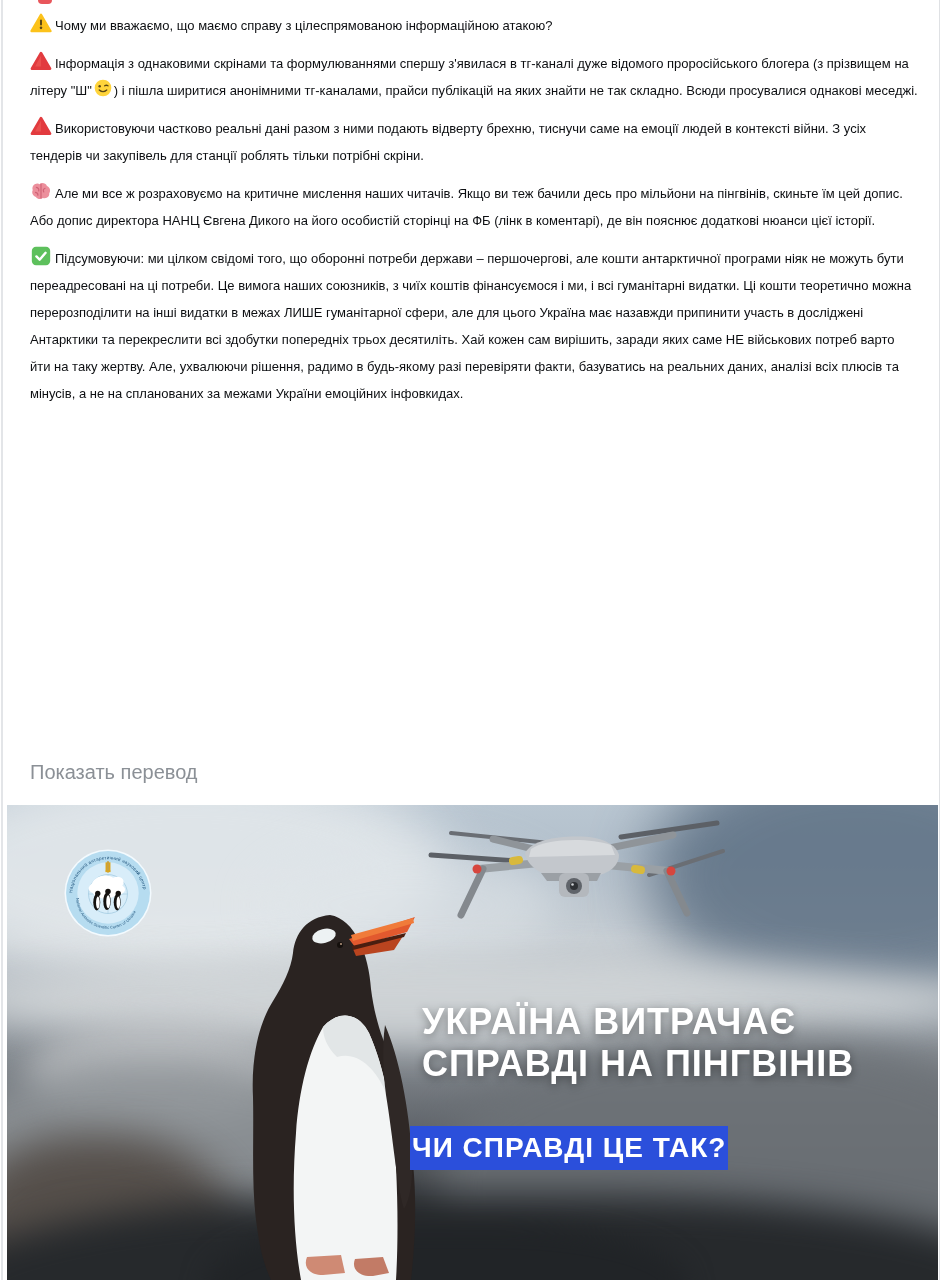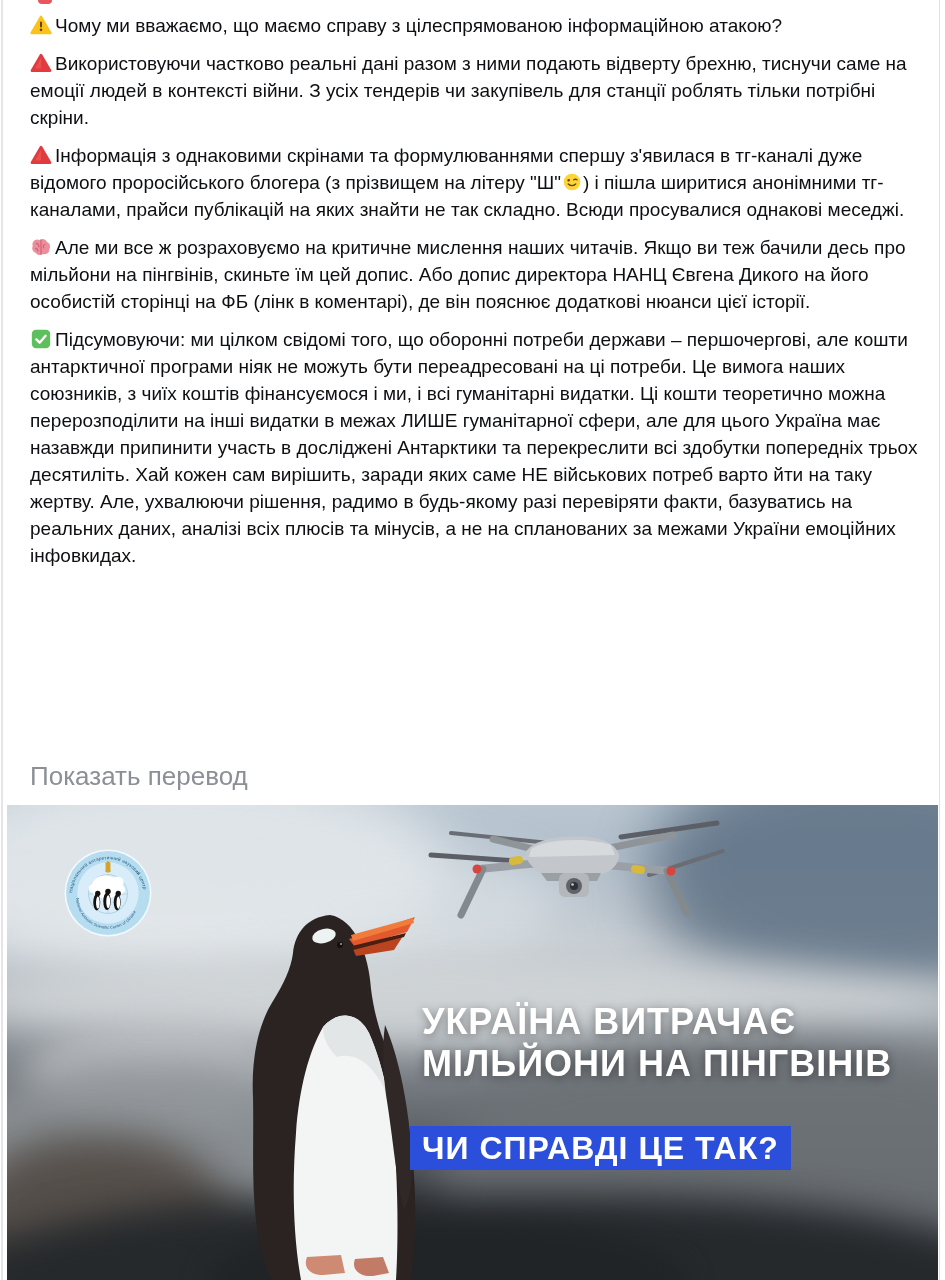--- a/index.html
+++ b/index.html
@@ -3,25 +3,25 @@
 <meta charset="utf-8">
 <style>
   html,body{margin:0;padding:0;background:#ffffff;}
   .page{position:relative;width:945px;height:1280px;background:#ffffff;overflow:hidden;
         font-family:"Liberation Sans","DejaVu Sans",sans-serif;color:#0d0f12;}
   .edge-line-left{position:absolute;left:1px;top:0;width:2px;height:100%;background:#e3e5e8;}
   .edge-line-right{position:absolute;left:939px;top:0;width:1px;height:100%;background:#dfe1e4;}
   .cut-sliver{position:absolute;left:38px;top:0;width:14px;height:4px;background:#e8565b;
               border-radius:0 0 6px 6px;}
   .post-text{position:absolute;left:30px;top:12px;width:888px;}
-  .para{margin:0 0 11px 0;font-size:19px;line-height:27px;color:#0d0f12;}
+  .para{margin:0 0 11px 0;font-size:13px;line-height:27px;color:#0d0f12;}
   .emoji{display:inline-block;width:22px;height:22px;vertical-align:-4px;margin-right:3px;}
   .emoji svg{width:100%;height:100%;display:block;}
   .emoji.inline{width:20px;height:20px;vertical-align:-3px;margin:0 1px;}
-  .translate-link{position:absolute;left:30px;top:761px;font-size:26px;color:#8b9096;cursor:pointer;}
+  .translate-link{position:absolute;left:30px;top:761px;font-size:20px;color:#8b9096;cursor:pointer;}
 
   
   .poster{position:absolute;left:7px;top:805px;width:931px;height:475px;overflow:hidden;
           background:linear-gradient(180deg,#b9c6d1 0%,#b3c0cc 10%,#c6cdd3 28%,#adb4bb 40%,
                      #878d93 52%,#6b7076 63%,#53575c 75%,#373b3f 88%,#212427 100%);}
   .layer{position:absolute;}
   .cloud1{left:-80px;top:-40px;width:520px;height:210px;background:#e9edef;border-radius:50%;
           filter:blur(26px);opacity:.8;}
   .cloud2{left:250px;top:40px;width:300px;height:120px;background:#dfe5e9;border-radius:50%;
           filter:blur(22px);opacity:.6;}
@@ -41,50 +41,50 @@
         filter:blur(18px);}
   .rock-ledge{left:200px;top:420px;width:480px;height:140px;background:#212427;border-radius:40%;
         filter:blur(12px);}
 
   .logo{position:absolute;left:57px;top:44px;width:88px;height:88px;}
   .drone{position:absolute;left:414px;top:6px;width:304px;height:124px;}
   .penguin{position:absolute;left:230px;top:100px;width:200px;height:375px;}
 
   .headline{position:absolute;left:415px;top:196px;font-weight:bold;font-size:36px;line-height:42px;
             color:#ffffff;letter-spacing:1px;text-shadow:0 2px 10px rgba(0,0,0,.4);white-space:nowrap;}
-  .highlight-box{position:absolute;left:403px;top:321px;height:44px;line-height:44px;padding:0 12px;
-            font-weight:bold;font-size:32px;color:#ffffff;letter-spacing:1px;white-space:nowrap;}
+  .highlight-box{position:absolute;left:403px;top:321px;height:44px;line-height:44px;padding:0 2px;
+            font-weight:bold;font-size:28px;color:#ffffff;letter-spacing:1px;white-space:nowrap;}
 </style>
 </head>
 <body>
 
 <div class="page">
   <div class="edge-line-left"></div>
   <div class="edge-line-right"></div>
   <div class="cut-sliver"></div>
 
   <div class="post-text">
       <div class="para"><span class="emoji"><svg viewBox="0 0 24 24">
             <path d="M12 3 L22.3 20.8 L1.7 20.8 Z" fill="#fcc21b" stroke="#fcc21b" stroke-width="2.6" stroke-linejoin="round"></path>
             <rect x="10.9" y="8.2" width="2.2" height="6.6" rx="1.1" fill="#5c4714"></rect>
             <circle cx="12" cy="17.3" r="1.4" fill="#5c4714"></circle>
           </svg></span>Чому ми вважаємо, що маємо справу з цілеспрямованою інформаційною атакою?</div>
-      <div class="para"><span class="emoji"><svg viewBox="0 0 24 24">
-            <path d="M12 3.2 L22 20.4 L2 20.4 Z" fill="#e23b3f" stroke="#e23b3f" stroke-width="2.6" stroke-linejoin="round"></path>
-            <path d="M12 6 L5.6 18 L12 18 Z" fill="#ec5a55" opacity="0.7"></path>
-          </svg></span>Використовуючи частково реальні дані разом з ними подають відверту брехню, тиснучи саме на емоції людей в контексті війни. З усіх тендерів чи закупівель для станції роблять тільки потрібні скріни.</div>
       <div class="para"><span class="emoji"><svg viewBox="0 0 24 24">
             <path d="M12 3.2 L22 20.4 L2 20.4 Z" fill="#e23b3f" stroke="#e23b3f" stroke-width="2.6" stroke-linejoin="round"></path>
             <path d="M12 6 L5.6 18 L12 18 Z" fill="#ec5a55" opacity="0.7"></path>
           </svg></span>Інформація з однаковими скрінами та формулюваннями спершу з'явилася в тг-каналі дуже відомого проросійського блогера (з прізвищем на літеру "Ш"<span class="emoji inline"><svg viewBox="0 0 24 24">
             <circle cx="12" cy="12" r="10" fill="#ffd43b"></circle>
             <circle cx="8" cy="9.8" r="1.5" fill="#5c4714"></circle>
             <path d="M14 9.4 Q16 8 18 9.4" stroke="#5c4714" stroke-width="1.5" fill="none" stroke-linecap="round"></path>
             <path d="M7.5 14.3 Q12 18.3 16.5 14.3" stroke="#5c4714" stroke-width="1.6" fill="none" stroke-linecap="round"></path>
           </svg></span>) і пішла ширитися анонімними тг-каналами, прайси публікацій на яких знайти не так складно. Всюди просувалися однакові меседжі.</div>
+      <div class="para"><span class="emoji"><svg viewBox="0 0 24 24">
+            <path d="M12 3.2 L22 20.4 L2 20.4 Z" fill="#e23b3f" stroke="#e23b3f" stroke-width="2.6" stroke-linejoin="round"></path>
+            <path d="M12 6 L5.6 18 L12 18 Z" fill="#ec5a55" opacity="0.7"></path>
+          </svg></span>Використовуючи частково реальні дані разом з ними подають відверту брехню, тиснучи саме на емоції людей в контексті війни. З усіх тендерів чи закупівель для станції роблять тільки потрібні скріни.</div>
       <div class="para"><span class="emoji"><svg viewBox="0 0 24 24">
             <path d="M7 4 C3.5 4.5 2 8 3 11 C1.5 14 3 17.5 6.5 18.5 C8 21 12 21.5 14 19.5 C18 21 21.5 18 21 14.5 C23 11.5 21.5 7.5 18.5 6.5 C17 3 12.5 2.5 10.5 4.5 C9.5 3.8 8 3.8 7 4 Z" fill="#ec8f9c"></path>
             <path d="M12 4.5 L12 19.5 M7 8 C9 8.5 10 10 9.5 12 M16.5 9 C14.5 9.5 14 11.5 15 13 M6 13.5 C7.8 13.8 8.8 15 8.6 16.6" stroke="#d06376" stroke-width="1.3" fill="none" stroke-linecap="round"></path>
           </svg></span>Але ми все ж розраховуємо на критичне мислення наших читачів. Якщо ви теж бачили десь про мільйони на пінгвінів, скиньте їм цей допис. Або допис директора НАНЦ Євгена Дикого на його особистій сторінці на ФБ (лінк в коментарі), де він пояснює додаткові нюанси цієї історії.</div>
       <div class="para"><span class="emoji"><svg viewBox="0 0 24 24">
             <rect x="2" y="2" width="20" height="20" rx="4.5" fill="#5dc05c"></rect>
             <path d="M7 12.5 L10.5 16 L17 8.5" stroke="#ffffff" stroke-width="2.6" fill="none" stroke-linecap="round" stroke-linejoin="round"></path>
           </svg></span>Підсумовуючи: ми цілком свідомі того, що оборонні потреби держави – першочергові, але кошти антарктичної програми ніяк не можуть бути переадресовані на ці потреби. Це вимога наших союзників, з чиїх коштів фінансуємося і ми, і всі гуманітарні видатки. Ці кошти теоретично можна перерозподілити на інші видатки в межах ЛИШЕ гуманітарної сфери, але для цього Україна має назавжди припинити участь в досліджені Антарктики та перекреслити всі здобутки попередніх трьох десятиліть. Хай кожен сам вирішить, заради яких саме НЕ військових потреб варто йти на таку жертву. Але, ухвалюючи рішення, радимо в будь-якому разі перевіряти факти, базуватись на реальних даних, аналізі всіх плюсів та мінусів, а не на спланованих за межами України емоційних інфовкидах.</div>
     </div>
 
@@ -202,17 +202,17 @@
 
       <circle cx="103" cy="40" r="3" fill="#140f0c"></circle>
       <circle cx="104" cy="39" r="0.9" fill="#c9a98e"></circle>
 
       <path d="M70 352 C66 362 72 370 86 370 L108 368 L104 350 Z" fill="#cf8a74"></path>
       <path d="M118 354 C114 364 122 372 136 371 L152 368 L146 352 Z" fill="#c27b66"></path>
     </svg>
 
     <div class="headline">
       <div>УКРАЇНА ВИТРАЧАЄ</div>
-      <div>МІЛЬЙОНИ НА ПІНГВІНІВ</div>
+      <div>СПРАВДІ НА ПІНГВІНІВ</div>
     </div>
     <div class="highlight-box" style="background: rgb(43, 79, 219);">ЧИ СПРАВДІ ЦЕ ТАК?</div>
   </div>
 </div>
 
 </body></html>

